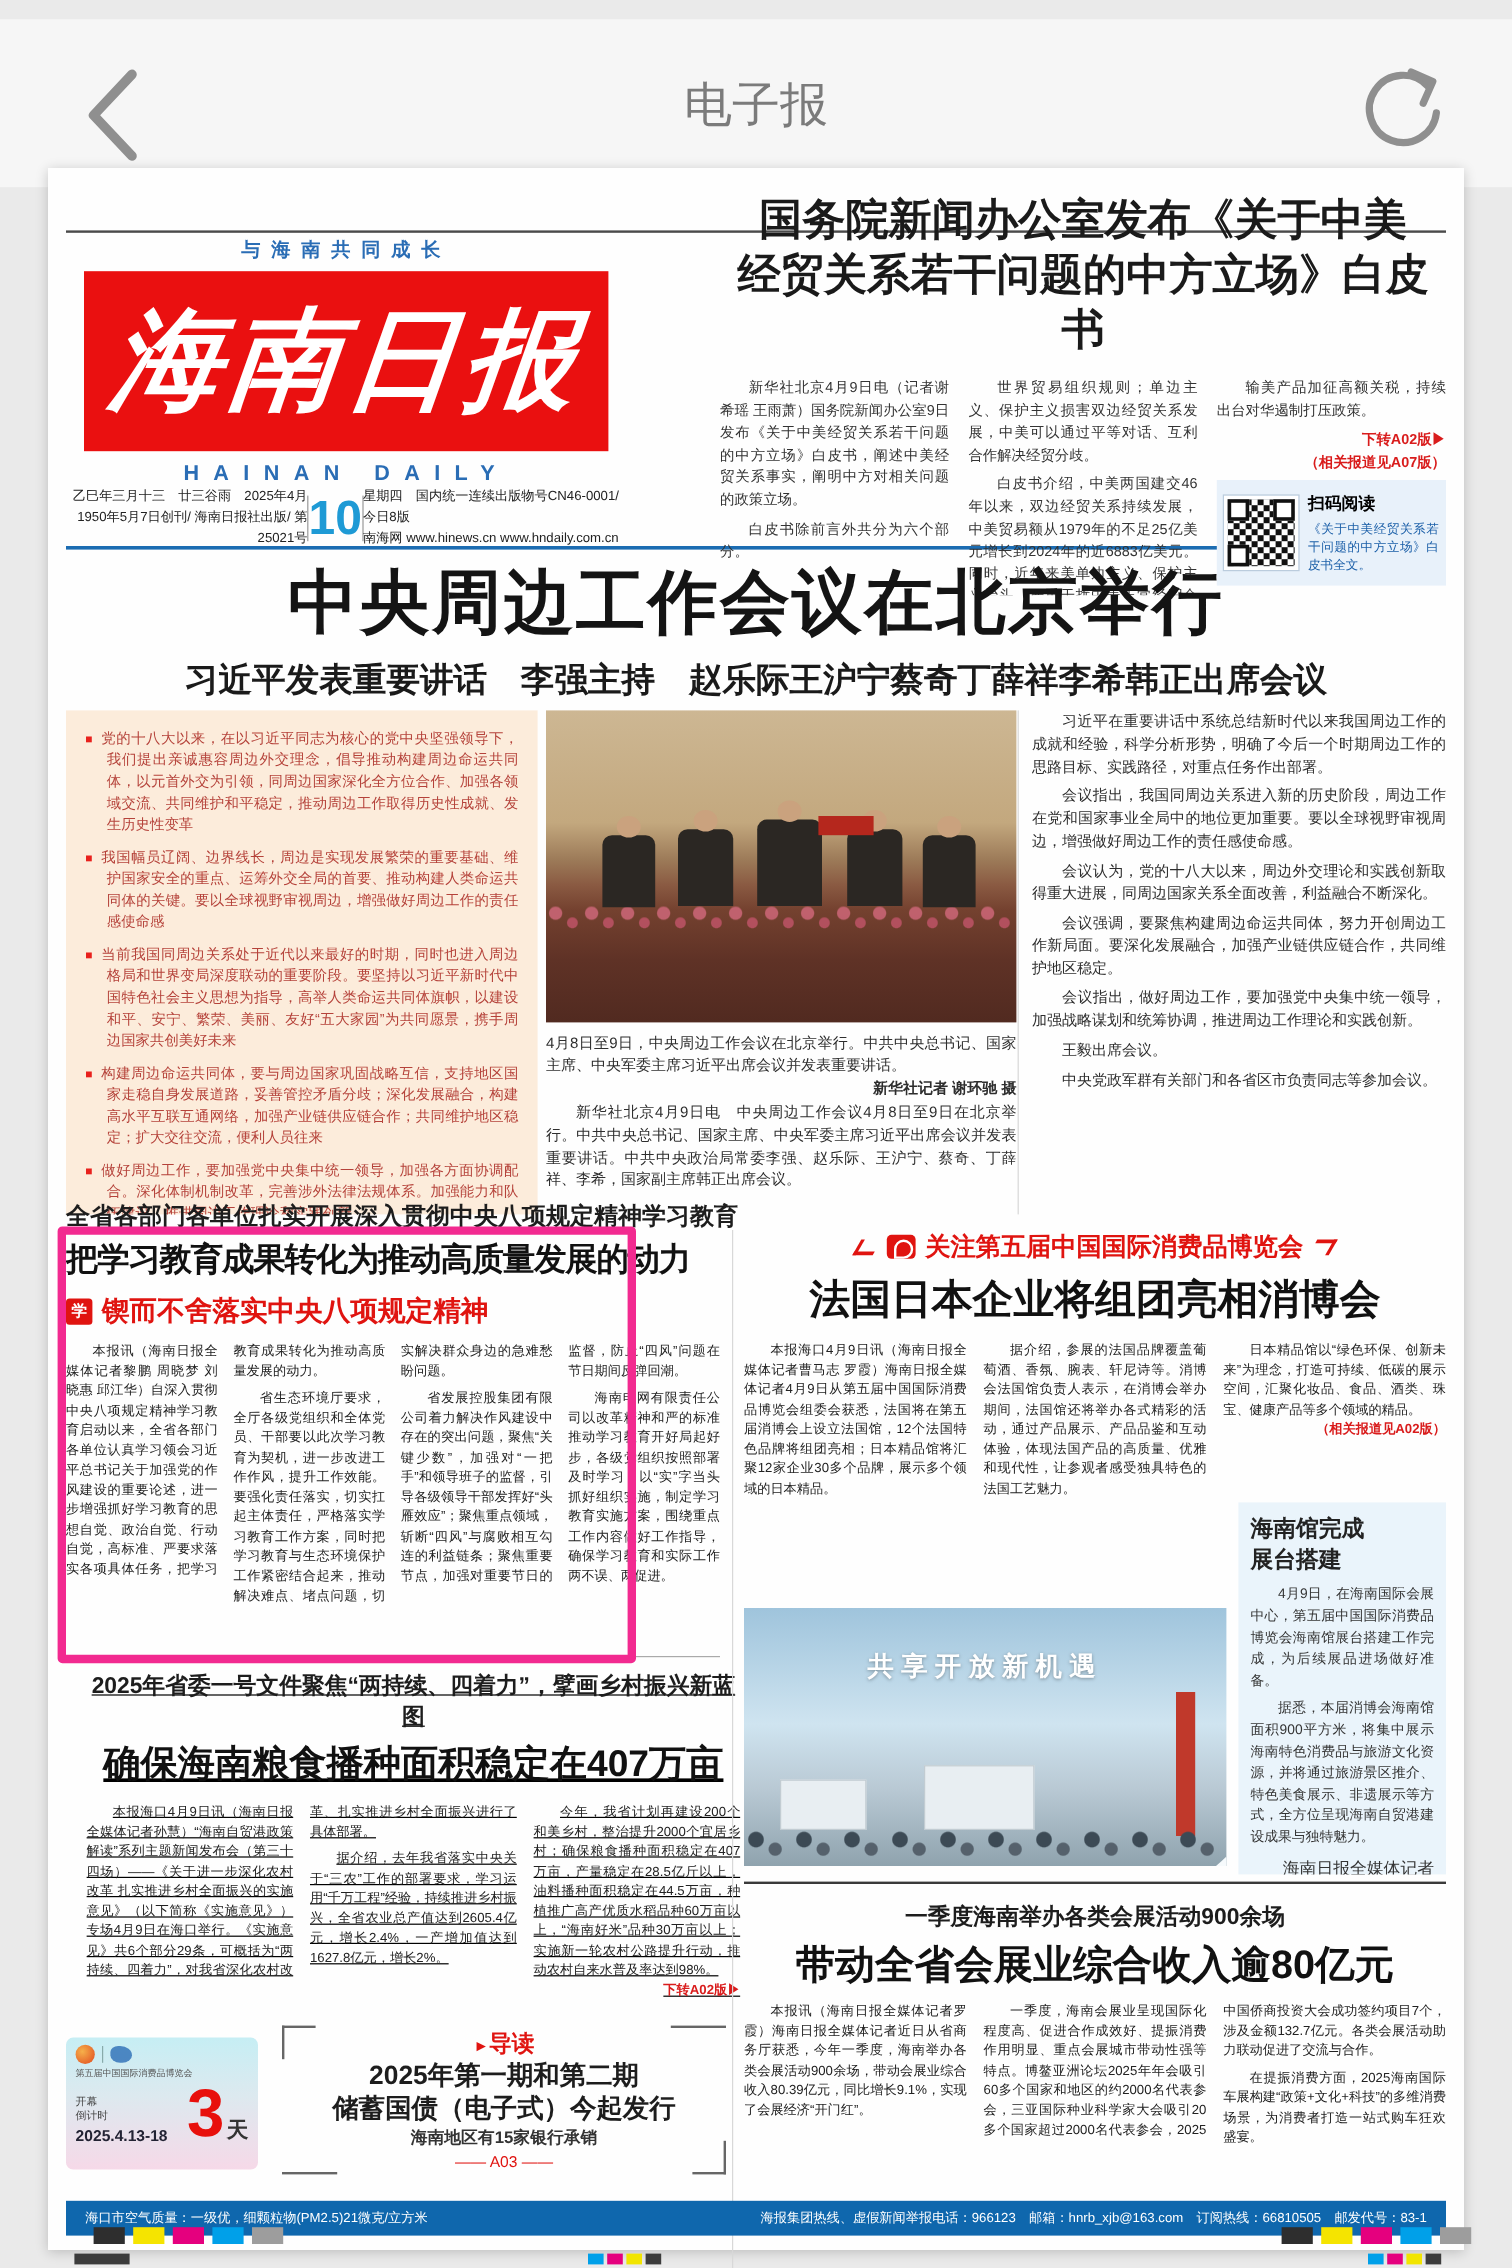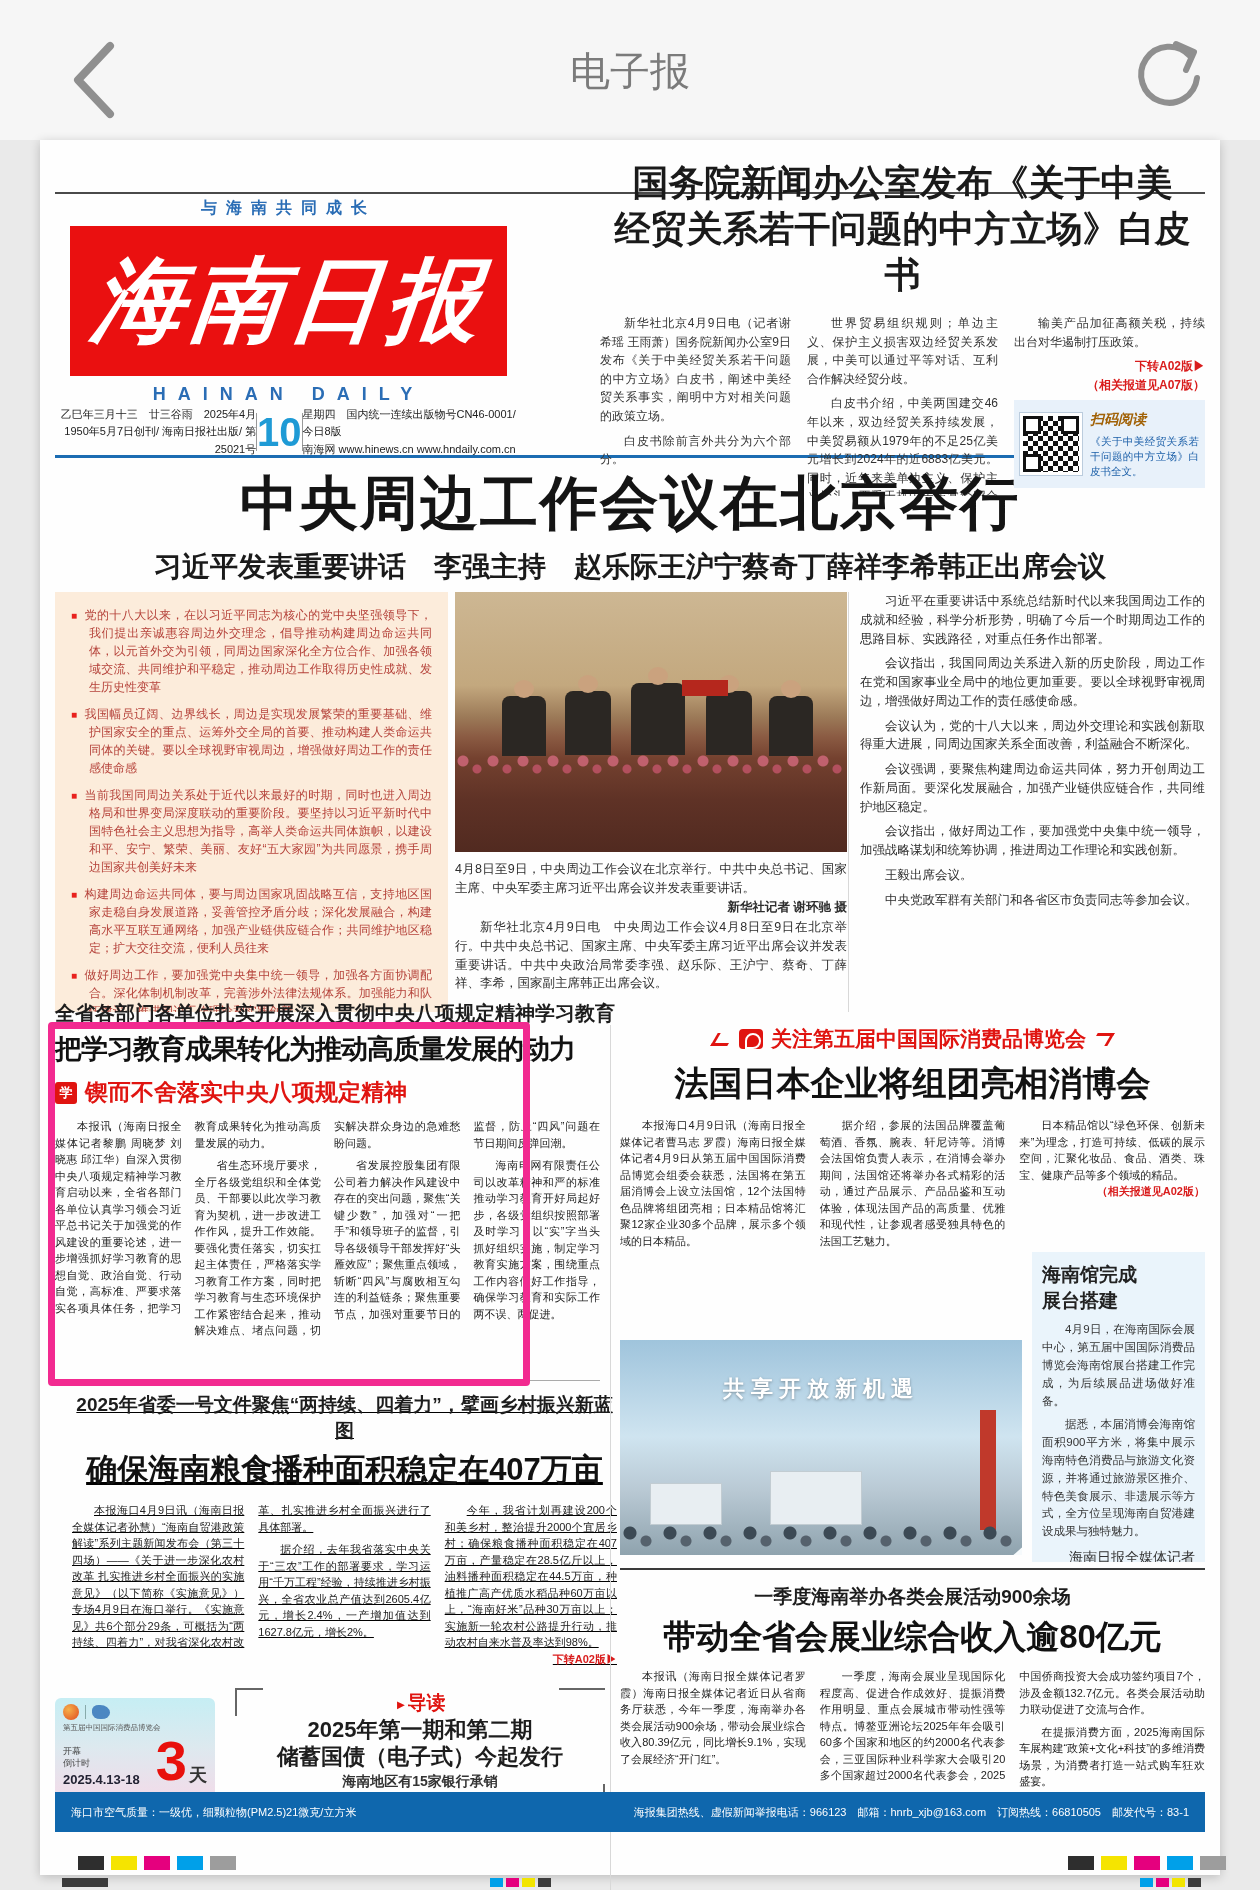--- a/index.html
+++ b/index.html
@@ -1,18 +1,18 @@
 <!DOCTYPE html>
 <html><head>
 <meta charset="utf-8">
 <style>
   html,body{margin:0;padding:0;}
   body{width:1260px;height:1890px;background:#eaeaea;font-family:"Liberation Sans",sans-serif;position:relative;overflow:hidden;}
   
-  .appbar{position:absolute;left:0;top:0;width:1260px;height:140px;background:#f6f6f6;}
+  .appbar{position:absolute;left:0;top:16px;width:1260px;height:140px;background:#f6f6f6;}
   .appbar .title{position:absolute;left:0;right:0;top:44px;text-align:center;font-size:40px;color:#7b7b7b;}
   .back-btn{position:absolute;left:58px;top:38px;width:70px;height:84px;cursor:pointer;}
   .share-btn{position:absolute;right:52px;top:34px;width:80px;height:84px;cursor:pointer;}
   
   .paper{position:absolute;left:40px;top:140px;width:1180px;height:1735px;background:#fefefe;box-shadow:0 2px 10px rgba(0,0,0,.2);}
   .abs{position:absolute;}
   .jc{text-align:justify;}
   p{margin:0 0 6px 0;text-indent:2em;}
   .toprule{left:15px;top:52px;width:1150px;height:2px;background:#4a4a4a;}
   
@@ -29,21 +29,21 @@
   
   .wp{left:560px;top:20px;width:605px;}
   .wp h2{margin:0;font-size:36px;line-height:46px;text-align:center;color:#1a1a1a;}
   .wp-body{margin-top:16px;display:flex;gap:16px;height:182px;overflow:hidden;font-size:12px;line-height:1.55;color:#333;}
   .wp-col{width:191px;}
   .wp-jump{color:#d91c1c;font-weight:bold;text-align:right;font-size:12px;text-indent:0;}
   .qr-card{margin-top:6px;height:88px;background:#e8f1fa;display:flex;align-items:center;gap:8px;padding:4px 6px;box-sizing:border-box;}
   .qr{width:56px;height:56px;flex:0 0 56px;position:relative;background:conic-gradient(#111 25%,#fff 0 50%,#111 0 75%,#fff 0) 0 0/10px 10px;border:3px solid #fff;outline:1px solid #bcd;}
   .qr i{position:absolute;width:12px;height:12px;border:3px solid #111;background:#fff;}
   .qr i.tl{left:0;top:0}.qr i.tr{right:0;top:0}.qr i.bl{left:0;bottom:0}
-  .qr-cta{font-size:14px;font-weight:bold;color:#a16207;margin-bottom:3px;font-style:italic;}
+  .qr-cta{font-size:14px;font-weight:bold;color:#000000;margin-bottom:3px;}
   .qr-cap{font-size:10.5px;color:#1b5fa8;line-height:1.45;}
   
   .mainhead{left:15px;top:330px;width:1150px;text-align:center;}
   .mainhead h1{margin:0;font-size:58px;line-height:66px;color:#141414;letter-spacing:2px;}
   .mainhead .sub{margin-top:12px;font-size:28px;font-weight:bold;color:#1a1a1a;}
   .bullets{left:15px;top:452px;width:393px;height:420px;background:#fcecdb;padding:14px 16px;box-sizing:border-box;overflow:hidden;font-size:12px;line-height:1.5;color:#b5423a;}
   .bullets p{text-indent:-18px;padding-left:18px;margin-bottom:9px;}
   .bullets p::before{content:"■";color:#e8211d;margin-right:7px;font-size:10px;}
   .photo{left:415px;top:452px;width:392px;height:260px;overflow:hidden;background:linear-gradient(180deg,#cdb793 0%,#c3a87e 36%,#9c7a58 48%,#8a5a42 56%,#74412f 64%,#5f3226 80%,#512a20 100%);}
   .fig{position:absolute;background:#2b2723;border-radius:8px 8px 0 0;}
@@ -120,21 +120,21 @@
   .dd-corner-tl{position:absolute;left:0;top:0;width:26px;height:26px;border-left:2px solid #666;border-top:2px solid #666;}
   .dd-corner-br{position:absolute;right:0;bottom:0;width:26px;height:26px;border-right:2px solid #666;border-bottom:2px solid #666;}
   .dd-line-tr{position:absolute;right:0;top:0;width:46px;height:2px;background:#666;}
   .dd-line-bl{position:absolute;left:0;bottom:0;width:46px;height:2px;background:#666;}
   .dd-label{font-size:19px;font-weight:bold;color:#e01410;margin-top:2px;}
   .dd-label .arr{font-size:13px;}
   .dd-t{font-size:22px;line-height:27px;font-weight:bold;color:#1d1d1d;}
   .dd-sub{font-size:14px;color:#333;margin-top:3px;font-weight:bold;}
   .dd-page{font-size:13px;color:#e01410;margin-top:3px;}
   
-  .bluebar{left:15px;top:1652px;width:1150px;height:40px;background:#0f67ad;display:flex;align-items:center;justify-content:space-between;padding:0 16px;box-sizing:border-box;color:#fff;font-size:11px;}
+  .bluebar{left:15px;top:1694px;width:1150px;height:29px;background:#0f67ad;display:flex;align-items:center;justify-content:space-between;padding:0 16px;box-sizing:border-box;color:#fff;font-size:11px;}
   .marks{position:absolute;display:flex;gap:7px;}
   .marks span{width:26px;height:14px;display:block;}
   .sw1{background:#2e2e2e}.sw2{background:#f5e400}.sw3{background:#e5007e}.sw4{background:#00a0e9}.sw5{background:#9d9d9d}
   .ticks{position:absolute;display:flex;gap:3px;}
   .ticks b{display:block;width:13px;height:9px;}
   .tk-dark{background:#3c3c3c}.tk-c{background:#00a0e9}.tk-m{background:#e5007e}.tk-y{background:#f2e500}
 </style>
 </head>
 <body>
 

